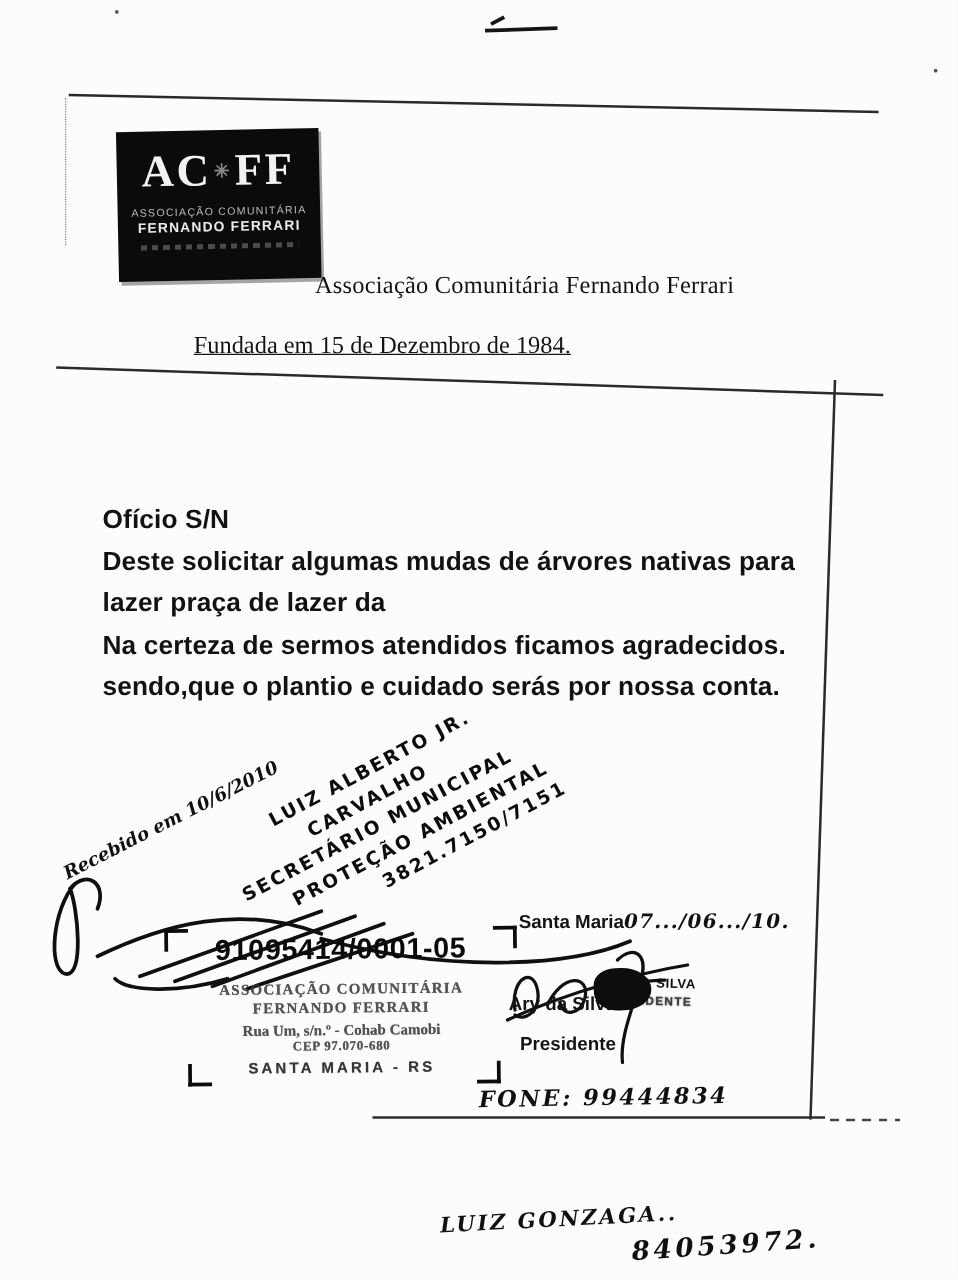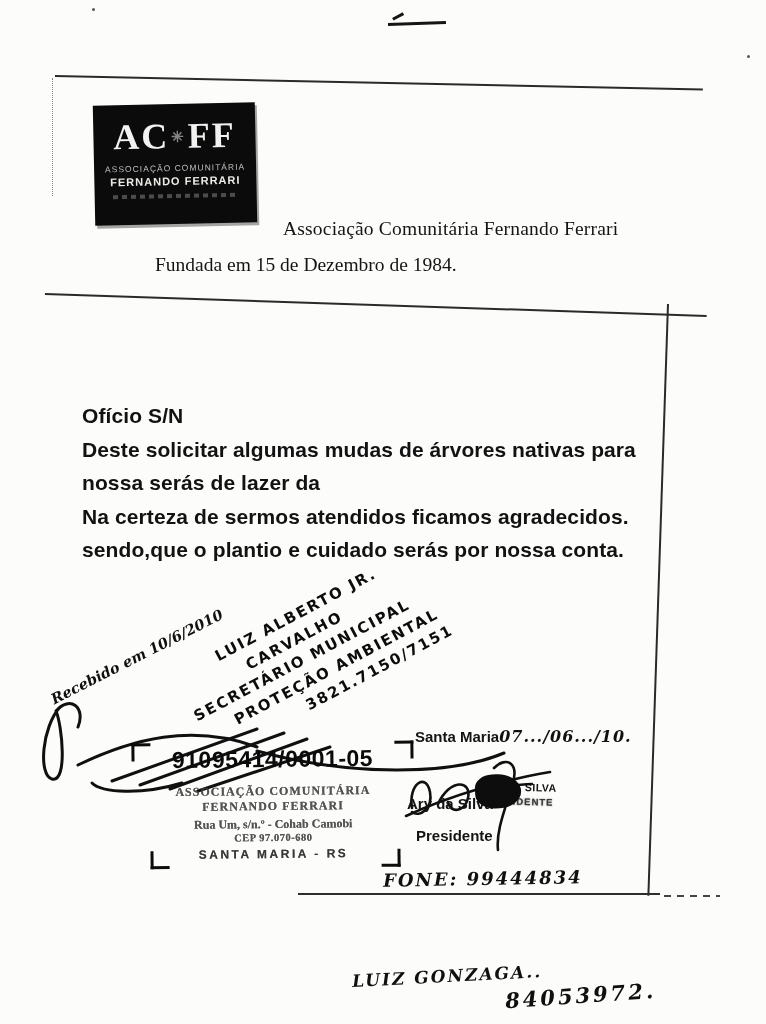--- a/index.html
+++ b/index.html
@@ -23,22 +23,22 @@
   .logo{left:94px;top:104px;width:162px;height:120px;background:#0b0b0b;
         transform:rotate(-1.2deg);box-shadow:2px 3px 0 rgba(0,0,0,.35);text-align:center;}
   .logo-acronym{margin-top:14px;font-size:36px;line-height:36px;font-weight:700;
         font-family:"Liberation Serif",serif;color:#f2f2f0;letter-spacing:2px;}
   .logo-emblem{font-size:15px;color:#c9c9c4;opacity:.65;vertical-align:6px;padding:0 2px;}
   .logo-sub1{margin-top:8px;font-size:8.5px;color:#d8d8d2;letter-spacing:1px;opacity:.85;}
   .logo-sub2{margin-top:2px;font-size:11px;font-weight:700;color:#ececе6;color:#ececе6;color:#ecece6;letter-spacing:1px;}
   .logo-smudge{margin:7px auto 0;width:78%;height:4px;
         background:repeating-linear-gradient(90deg,#777 0 5px,#0b0b0b 5px 9px);opacity:.6;}
 
-  .org-name{left:283px;top:218px;font-size:19.5px;letter-spacing:.2px;}
-  .founded{left:155px;top:254px;font-size:19.5px;}
+  .org-name{left:252px;top:218px;font-size:19.5px;letter-spacing:.2px;}
+  .founded{left:155px;top:266px;font-size:19.5px;text-decoration:underline;}
 
   .body-text{left:82px;top:399px;width:606px;font-size:21px;font-weight:700;
         line-height:33.5px;letter-spacing:.1px;color:#121212;}
 
   
   .diag{left:163px;top:674px;transform:rotate(-28deg);transform-origin:0 0;white-space:nowrap;}
   .diag div{font-size:15px;line-height:21.5px;letter-spacing:2px;}
   .received-line{left:48px;top:692px;transform:rotate(-27deg);transform-origin:0 0;
         font-size:14.5px;white-space:nowrap;}
 
@@ -101,21 +101,21 @@
     <div class="logo-sub1">ASSOCIAÇÃO COMUNITÁRIA</div>
     <div class="logo-sub2">FERNANDO FERRARI</div>
     <div class="logo-smudge"></div>
   </div>
 
   <div class="abs serif org-name">Associação Comunitária Fernando Ferrari</div>
   <div class="abs serif founded">Fundada em 15 de Dezembro de 1984.</div>
 
   <div class="abs body-text">
     <div>Ofício S/N</div>
-    <div>Deste solicitar algumas mudas de árvores nativas para nossa serás de lazer da</div>
+    <div>Deste solicitar algumas mudas de árvores nativas para lazer praça de lazer da</div>
     <div>Na certeza de sermos atendidos ficamos agradecidos.</div>
     <div>sendo,que o  plantio e cuidado serás por nossa conta.</div>
   </div>
 
   <div class="abs hw received-line">Recebido em 10/6/2010</div>
   <div class="abs marker diag">
     <div style="padding-left:55px;">LUIZ ALBERTO JR.</div>
     <div style="padding-left:78px;">CARVALHO</div>
     <div style="padding-left:8px;">SECRETÁRIO MUNICIPAL</div>
     <div style="padding-left:42px;">PROTEÇÃO AMBIENTAL</div>

